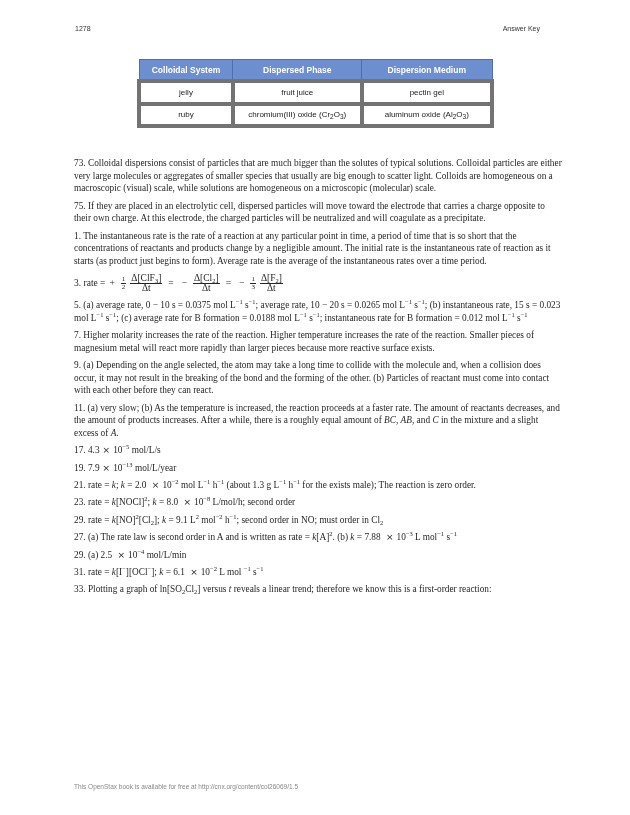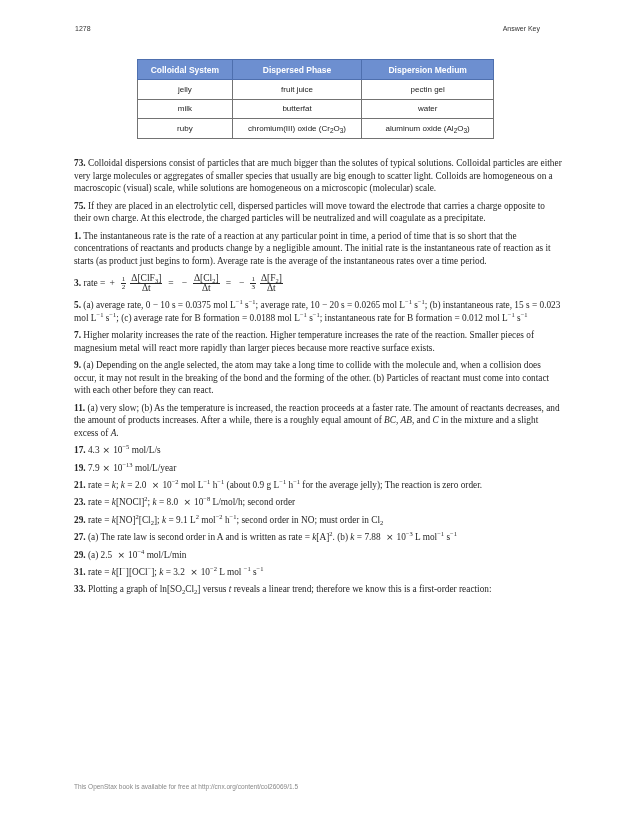--- a/index.html
+++ b/index.html
@@ -11,31 +11,31 @@
   table.colloid {
     position: absolute; left: 137px; top: 59px; width: 357px;
     border-collapse: collapse; font-family: "Liberation Sans", sans-serif; font-size: 8px; color: #222;
     border: 1px solid #4e6fae;
   }
   table.colloid th {
     background: #6d8fd0; color: #fff; font-weight: bold; font-size: 8.5px;
     height: 19px; border: 1px solid #4e6fae; text-align: center; padding: 0 4px;
   }
   table.colloid td {
-    height: 18.5px; border: 1px solid #737373; text-align: center; padding: 0 4px; background: #fff;
+    height: 18.5px; border: 4px solid #737373; text-align: center; padding: 0 4px; background: #fff;
   }
   table.colloid col.c1 { width: 95px; }
   table.colloid col.c2 { width: 130px; }
   table.colloid col.c3 { width: 132px; }
   .content {
     position: absolute; left: 74px; top: 157px; width: 490px;
     font-family: "Liberation Serif", serif; font-size: 9.3px; line-height: 12.6px; color: #262626;
   }
   .content p { margin: 0 0 4.8px 0; }
-  .num { font-weight: bold; }
+  .num { font-weight: normal; }
   .chapter { font-weight: bold; font-size: 10px; margin: 14px 0 8px 0 !important; }
   sup { font-size: 6.5px; vertical-align: 4px; line-height: 0; }
   sub { font-size: 6.5px; vertical-align: -2px; line-height: 0; }
   i { font-style: italic; }
   .eq { display: flex; align-items: center; height: 22px; margin: 2px 0 5px 0; font-size: 9.5px; }
   .frac { display: inline-flex; flex-direction: column; align-items: center; margin: 0 2px; line-height: 9px; }
   .frac .n { border-bottom: 0.8px solid #262626; padding: 0 1px; }
   .frac .d { padding: 0 1px; }
   .frac.small { font-size: 7px; line-height: 7px; }
   .op { margin: 0 4px; }
@@ -60,25 +60,20 @@
         <th>Colloidal System</th>
         <th>Dispersed Phase</th>
         <th>Dispersion Medium</th>
       </tr>
     </thead>
     <tbody>
       <tr>
         <td>jelly</td>
         <td>fruit juice</td>
         <td>pectin gel</td>
-      </tr>
-      <tr>
-        <td>milk</td>
-        <td>butterfat</td>
-        <td>water</td>
       </tr>
       <tr>
         <td>ruby</td>
         <td><span>chromium(III) oxide (Cr</span><sub>2</sub><span>O</span><sub>3</sub><span>)</span></td>
         <td><span>aluminum oxide (Al</span><sub>2</sub><span>O</span><sub>3</sub><span>)</span></td>
       </tr>
     </tbody>
   </table>
 
   <div class="content">
@@ -118,23 +113,23 @@
         </span>
     </div>
 
     <p><span class="num">5.</span> <span>(a) average rate, 0 − 10 s = 0.0375 mol L</span><sup>−1</sup><span> s</span><sup>−1</sup><span>; average rate, 10 − 20 s = 0.0265 mol L</span><sup>−1</sup><span> s</span><sup>−1</sup><span>; (b) instantaneous rate, 15 s = 0.023 mol L</span><sup>−1</sup><span> s</span><sup>−1</sup><span>; (c) average rate for B formation = 0.0188 mol L</span><sup>−1</sup><span> s</span><sup>−1</sup><span>; instantaneous rate for B formation = 0.012 mol L</span><sup>−1</sup><span> s</span><sup>−1</sup></p>
 
     <p><span class="num">7.</span> <span>Higher molarity increases the rate of the reaction. Higher temperature increases the rate of the reaction. Smaller pieces of magnesium metal will react more rapidly than larger pieces because more reactive surface exists.</span></p>
     <p><span class="num">9.</span> <span>(a) Depending on the angle selected, the atom may take a long time to collide with the molecule and, when a collision does occur, it may not result in the breaking of the bond and the forming of the other. (b) Particles of reactant must come into contact with each other before they can react.</span></p>
     <p><span class="num">11.</span> <span>(a) very slow; (b) As the temperature is increased, the reaction proceeds at a faster rate. The amount of reactants decreases, and the amount of products increases. After a while, there is a roughly equal amount of </span><i>BC</i><span>, </span><i>AB</i><span>, and </span><i>C</i><span> in the mixture and a slight excess of </span><i>A</i><span>.</span></p>
     <p><span class="num">17.</span> <span>4.3</span><span class="times">×</span><span>10</span><sup>−5</sup> <span>mol/L/s</span></p>
     <p><span class="num">19.</span> <span>7.9</span><span class="times">×</span><span>10</span><sup>−13</sup> <span>mol/L/year</span></p>
-    <p><span class="num">21.</span> <span>rate = </span><i>k</i><span>; </span><i>k</i><span> = 2.0 </span><span class="times">×</span><span>10</span><sup>−2</sup><span> mol L</span><sup>−1</sup><span> h</span><sup>−1</sup><span> (about 0.9 g L</span><sup>−1</sup><span> h</span><sup>−1</sup><span> for the average jelly); The reaction is zero order.</span></p>
+    <p><span class="num">21.</span> <span>rate = </span><i>k</i><span>; </span><i>k</i><span> = 2.0 </span><span class="times">×</span><span>10</span><sup>−2</sup><span> mol L</span><sup>−1</sup><span> h</span><sup>−1</sup><span> (about 1.3 g L</span><sup>−1</sup><span> h</span><sup>−1</sup><span> for the exists male); The reaction is zero order.</span></p>
     <p><span class="num">23.</span> <span>rate = </span><i>k</i><span>[NOCl]</span><sup>2</sup><span>; </span><i>k</i><span> = 8.0 </span><span class="times">×</span><span>10</span><sup>−8</sup><span> L/mol/h; second order</span></p>
     <p><span class="num">29.</span> <span>rate = </span><i>k</i><span>[NO]</span><sup>2</sup><span>[Cl</span><sub>2</sub><span>]; </span><i>k</i><span> = 9.1 L</span><sup>2</sup><span> mol</span><sup>−2</sup><span> h</span><sup>−1</sup><span>; second order in NO; must order in Cl</span><sub>2</sub></p>
     <p><span class="num">27.</span> <span>(a) The rate law is second order in A and is written as rate = </span><i>k</i><span>[A]</span><sup>2</sup><span>. (b) </span><i>k</i><span> = 7.88 </span><span class="times">×</span><span>10</span><sup>−3</sup><span> L mol</span><sup>−1</sup><span> s</span><sup>−1</sup></p>
     <p><span class="num">29.</span> <span>(a) 2.5 </span><span class="times">×</span><span>10</span><sup>−4</sup><span> mol/L/min</span></p>
-    <p><span class="num">31.</span> <span>rate = </span><i>k</i><span>[I</span><sup>−</sup><span>][OCl</span><sup>−</sup><span>]; </span><i>k</i><span> = 3.2 </span><span class="times">×</span><span>10</span><sup>−2</sup><span> L mol </span><sup>−1</sup><span> s</span><sup>−1</sup></p>
+    <p><span class="num">31.</span> <span>rate = </span><i>k</i><span>[I</span><sup>−</sup><span>][OCl</span><sup>−</sup><span>]; </span><i>k</i><span> = 6.1 </span><span class="times">×</span><span>10</span><sup>−2</sup><span> L mol </span><sup>−1</sup><span> s</span><sup>−1</sup></p>
     <p><span class="num">33.</span> <span>Plotting a graph of ln[SO</span><sub>2</sub><span>Cl</span><sub>2</sub><span>] versus </span><i>t</i><span> reveals a linear trend; therefore we know this is a first-order reaction:</span></p>
   </div>
 
   <div class="footer">This OpenStax book is available for free at http://cnx.org/content/col26069/1.5</div>
 </div>
 
 </body></html>

